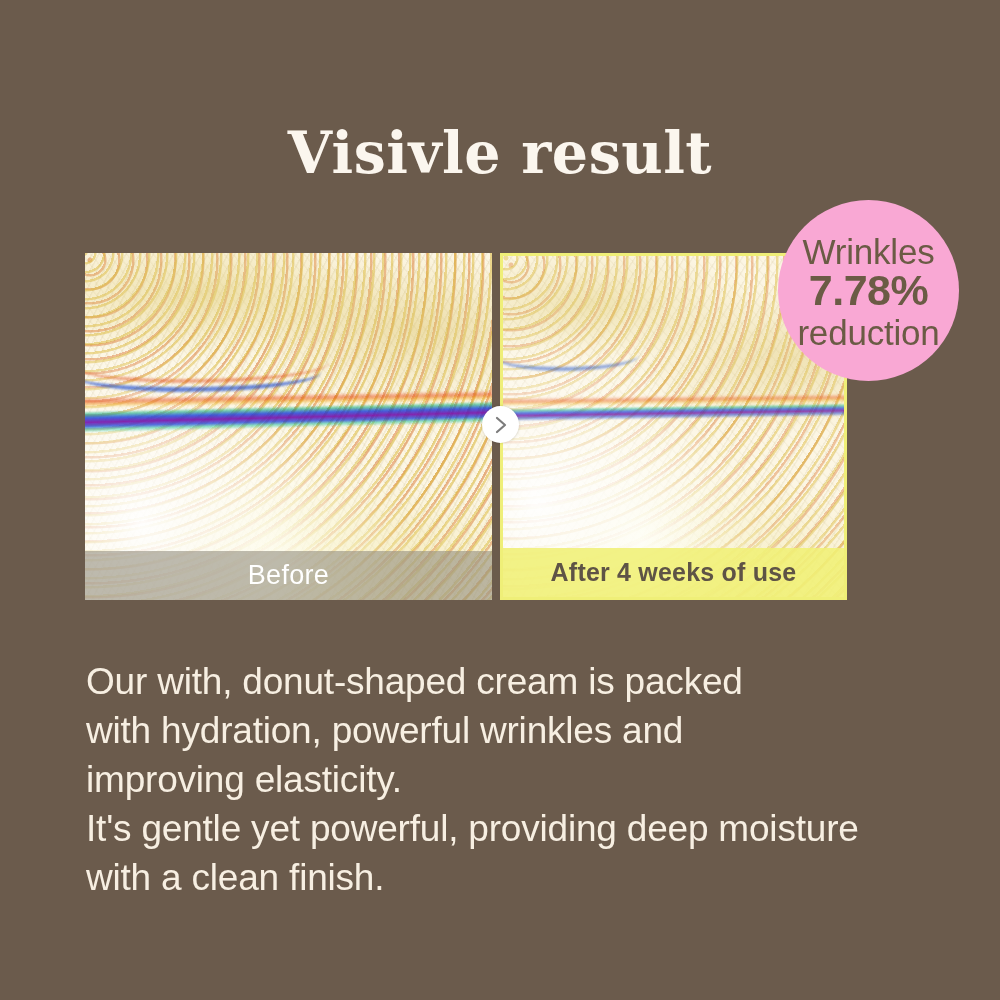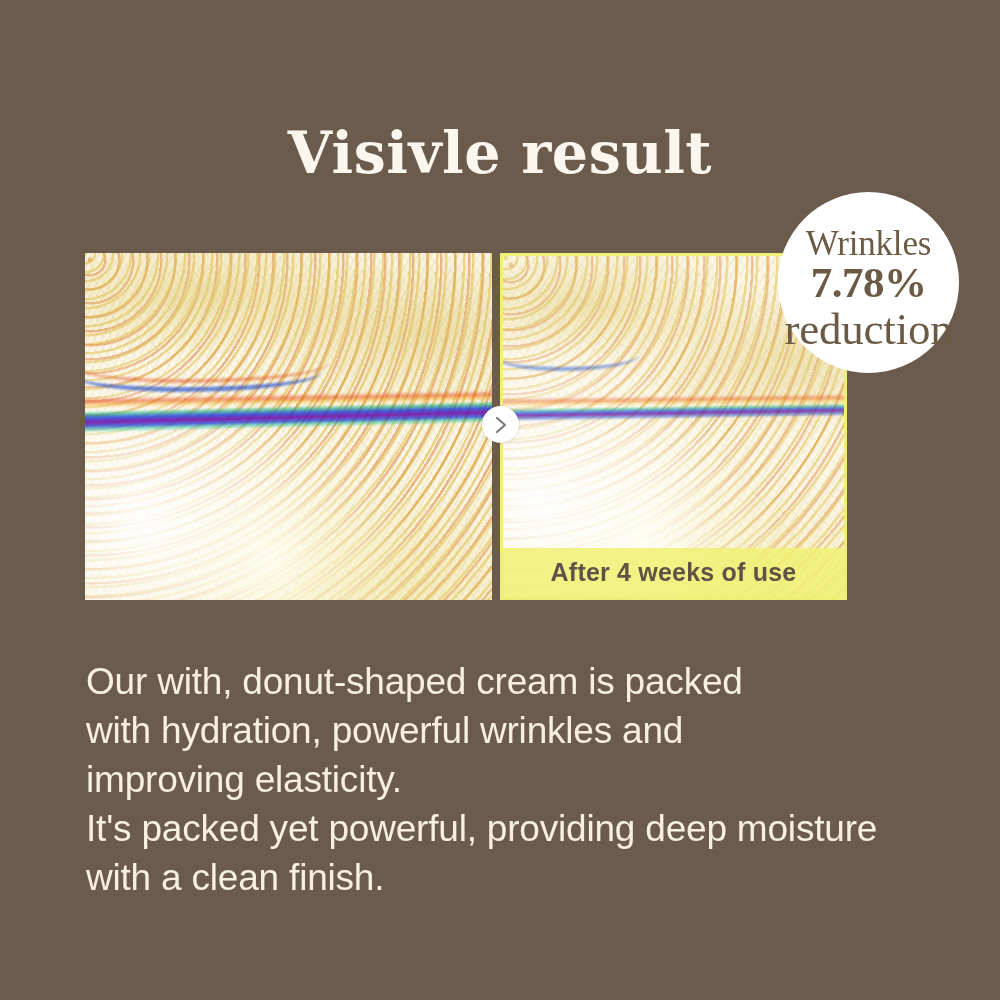--- a/index.html
+++ b/index.html
@@ -216,27 +216,26 @@
     justify-content: center;
     z-index: 6;
     box-shadow: 0 0 3px rgba(0,0,0,0.18);
   }
   #chevron-right-icon svg { display: block; }
 
   
   #result-badge {
     position: absolute;
     left: 778px;
-    top: 192px;
+    top: 200px;
     width: 181px;
     height: 181px;
     border-radius: 50%;
-    background: #ffffff;
+    background: #f9a8d4;
     z-index: 8;
-    font-family: Liberation Serif, serif;
   }
   #result-badge-text {
     position: absolute;
     left: -12px;
     top: 34px;
     width: 205px;
     text-align: center;
     color: #6B5B45;
     line-height: 1.0;
   }
@@ -245,21 +244,21 @@
     font-weight: 400;
     letter-spacing: -0.2px;
   }
   #badge-line-value {
     font-size: 43px;
     font-weight: 700;
     letter-spacing: -0.5px;
     margin-top: 0;
   }
   #badge-line-bottom {
-    font-size: 45px;
+    font-size: 35px;
     font-weight: 400;
     letter-spacing: -0.2px;
     margin-top: 3px;
   }
 
   
   #body-copy {
     position: absolute;
     left: 86px;
     top: 657px;
@@ -280,20 +279,23 @@
   <div id="page-title">Visivle result</div>
 
   <div id="comparison">
 
     <div class="panel" id="panel-before">
       <div class="skin"></div>
       <div class="wrinkle wrinkle-arc2-before"></div>
       <div class="wrinkle wrinkle-arc-before"></div>
       <div class="wrinkle wrinkle-rim-before"></div>
       <div class="wrinkle wrinkle-main-before"></div>
+      <div class="caption-band" id="caption-band-before">
+        <span id="caption-before-label">Before</span>
+      </div>
     </div>
 
     <div class="panel" id="panel-after">
       <div class="skin variant-after"></div>
       <div class="wrinkle wrinkle-arc-after"></div>
       <div class="wrinkle wrinkle-rim-after"></div>
       <div class="wrinkle wrinkle-main-after"></div>
       <div class="caption-band" id="caption-band-after">
         <span id="caption-after-label">After 4 weeks of use</span>
       </div>
@@ -313,17 +315,17 @@
       <div id="badge-line-top">Wrinkles</div>
       <div id="badge-line-value">7.78%</div>
       <div id="badge-line-bottom">reduction</div>
     </div>
   </div>
 
   <div id="body-copy">
     <div class="copy-line">Our with, donut-shaped cream is packed</div>
     <div class="copy-line">with hydration, powerful wrinkles and</div>
     <div class="copy-line">improving elasticity.</div>
-    <div class="copy-line">It's packed yet powerful, providing deep moisture</div>
+    <div class="copy-line">It's gentle yet powerful, providing deep moisture</div>
     <div class="copy-line">with a clean finish.</div>
   </div>
 
 </div>
 
 </body></html>

